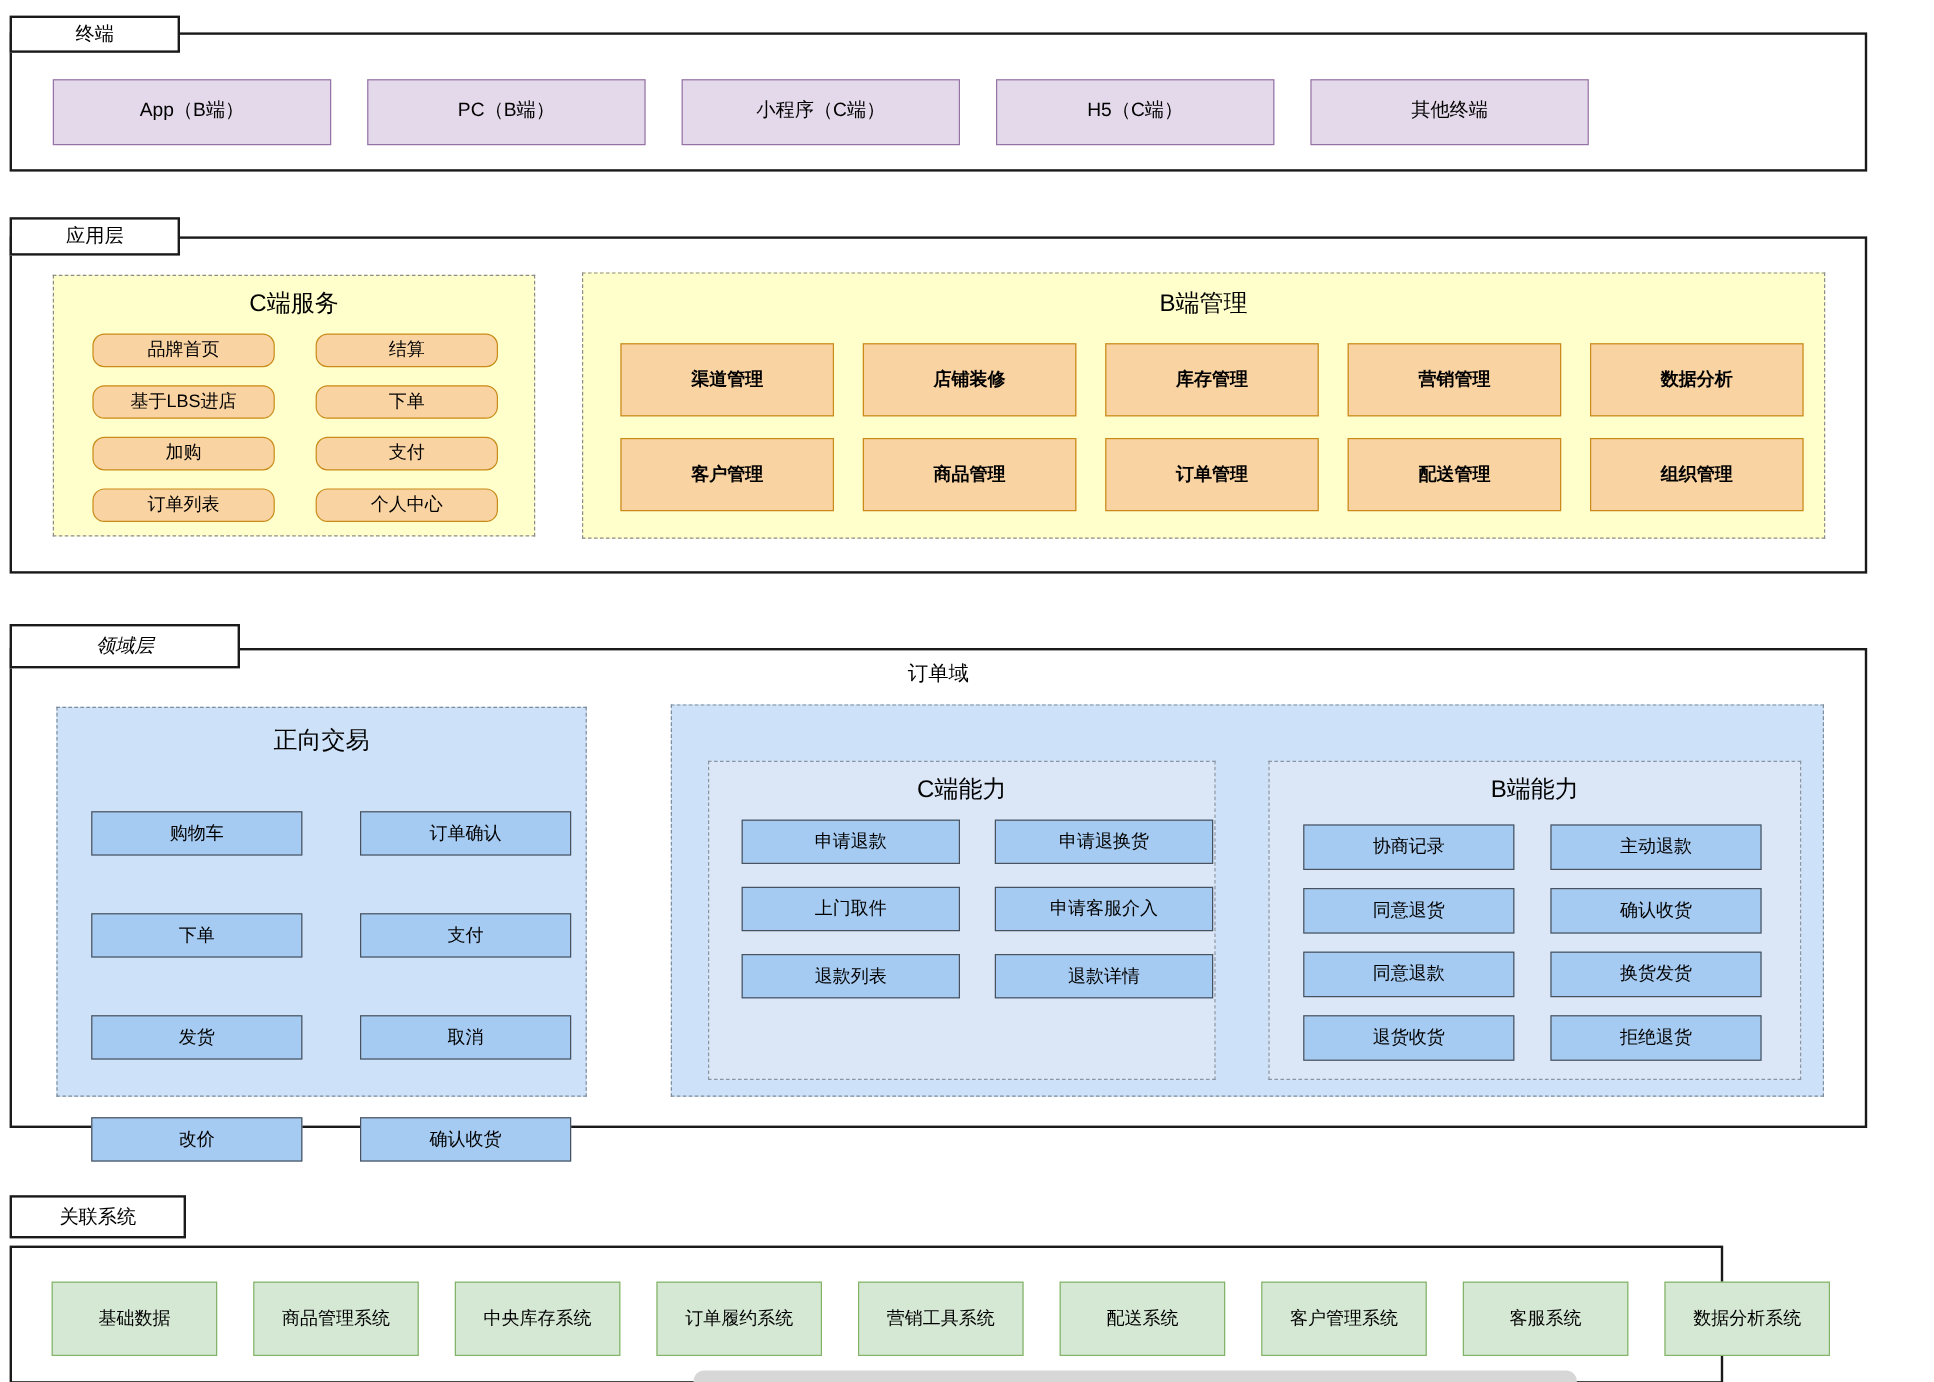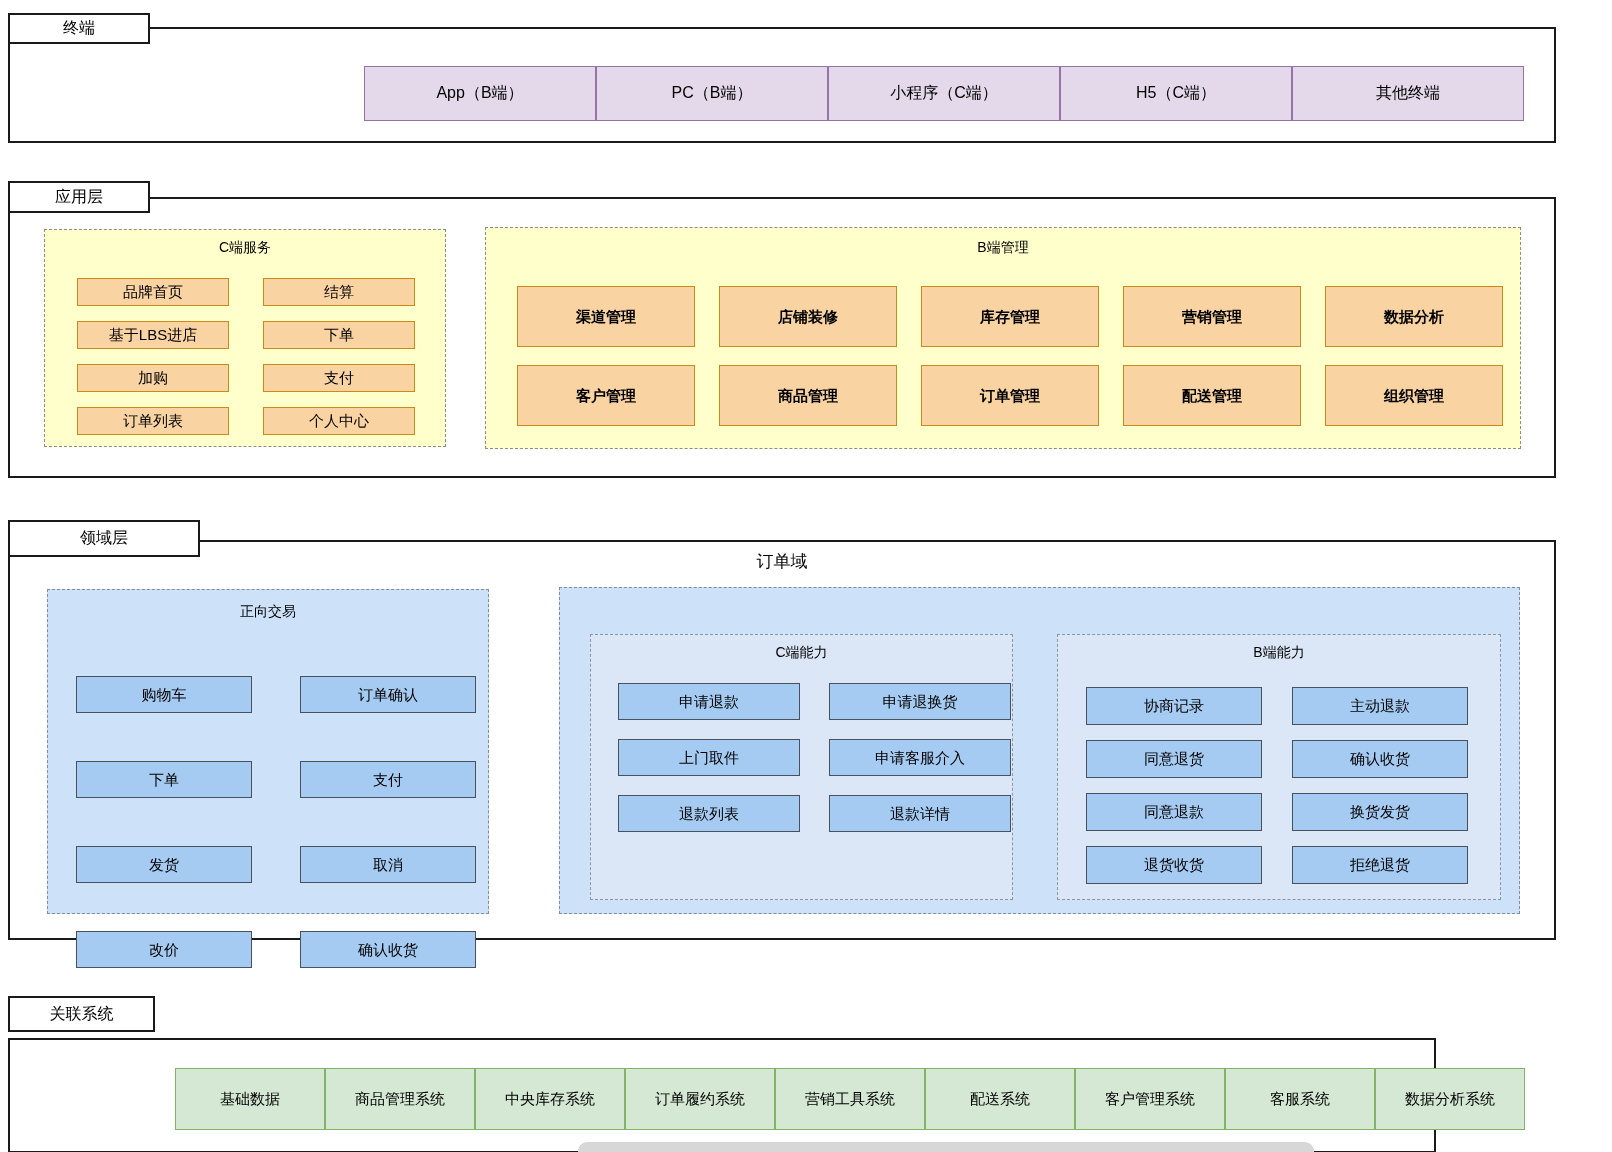--- a/index.html
+++ b/index.html
@@ -36,31 +36,31 @@
   .node-orange { background: #F9D3A2; border: 1px solid #C98A17; }
   .node-blue   { background: #A6CBF2; border: 1.5px solid #49525C; }
   .node-green  { background: #D5E8D4; border: 1px solid #82B366; }
   
   .panel { position: absolute; }
   .panel-yellow { background: #FFFFCC; border: 1px dashed #8c8c8c; }
   .panel-blue   { background: #CDE2F9; border: 1px dashed #7f8c99; }
   .panel-blue-inner { background: #DBE6F6; border: 1px dashed #8a96a4; }
   .panel-title {
     position: absolute; left: 0; right: 0;
-    text-align: center; font-size: 14px;
+    text-align: center; font-size: 20px;
   }
   .abs { position: absolute; }
-  .flex-row { display: flex; justify-content: flex-end; }
+  .flex-row { display: flex; justify-content: flex-start; gap: 30px; }
   .grid { display: grid; }
   
   .terminal-row { left: 34px; top: 37px; width: 1480px; }
   .terminal-row .node { width: 232px; height: 55px; }
   
   .cserv-grid { left: 32px; top: 48px; grid-template-columns: 152px 152px; column-gap: 34px; row-gap: 15px; }
-  .cserv-grid .node { height: 28px; }
+  .cserv-grid .node { height: 28px; border-radius: 10px; }
   .bmgmt-grid { left: 31px; top: 58px; grid-template-columns: repeat(5, 178px); column-gap: 24px; row-gap: 18px; font-weight: bold; }
   .bmgmt-grid .node { height: 61px; }
   
   .domain-title {
     position: absolute; left: 0; right: 0; top: 8px;
     text-align: center; font-size: 17px;
   }
   .fwd-grid { left: 28px; top: 86px; grid-template-columns: 176px 176px; column-gap: 28px; row-gap: 17px; gap: 48px; }
   .fwd-grid .node { height: 37px; }
   .cab-grid { left: 27px; top: 48px; grid-template-columns: 182px 182px; column-gap: 29px; row-gap: 19px; }
@@ -122,21 +122,21 @@
       <div class="node node-orange">数据分析</div>
       <div class="node node-orange">客户管理</div>
       <div class="node node-orange">商品管理</div>
       <div class="node node-orange">订单管理</div>
       <div class="node node-orange">配送管理</div>
       <div class="node node-orange">组织管理</div>
     </div>
   </div>
 </div>
 
-<div class="frame-tab" style="left:8px; top:520px; width:192px; height:37px;">
+<div class="frame-tab" style="left:8px; top:520px; width:192px; height:37px;font-style:italic;">
   <span>领域层</span>
 </div>
 <div class="frame" style="left:8px; top:540px; width:1548px; height:400px;">
 
   <div class="domain-title">订单域</div>
 
   <div class="panel panel-blue" style="left:37px; top:47px; width:442px; height:325px;">
     <div class="panel-title" style="top:13px;">正向交易</div>
     <div class="abs grid fwd-grid">
       <div class="node node-blue">购物车</div>

